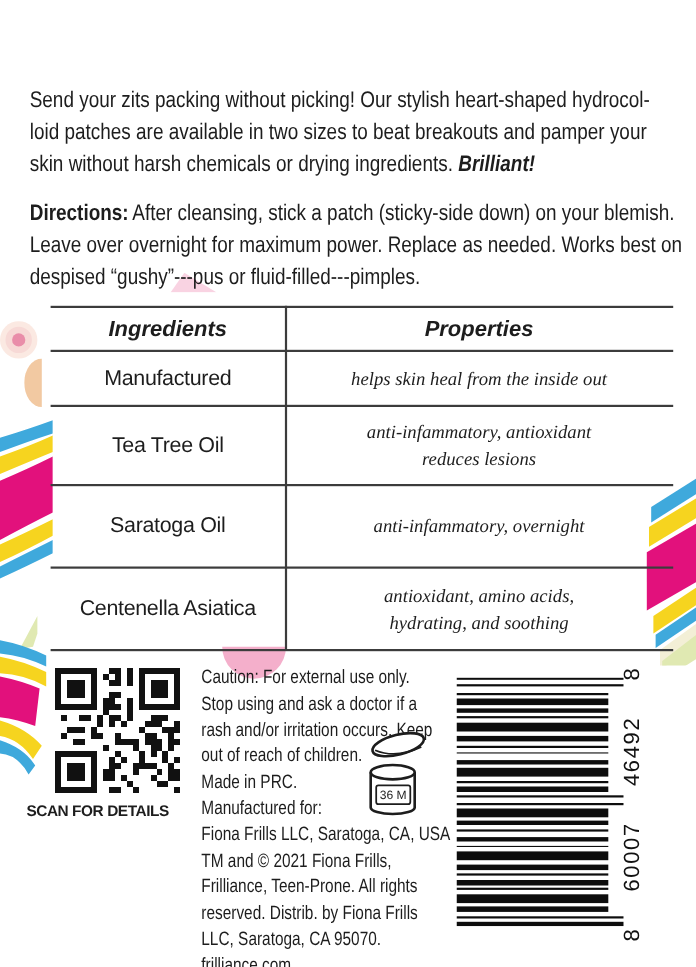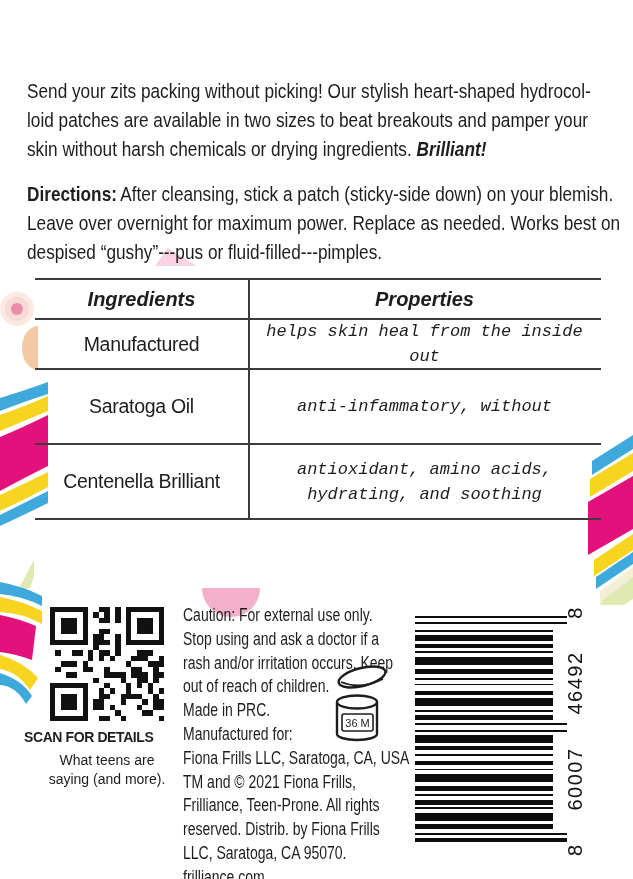--- a/index.html
+++ b/index.html
@@ -8,28 +8,28 @@
 
   
   .condensed{transform:scaleX(.84);transform-origin:0 0;}
   .intro{position:absolute;left:27px;top:76px;width:720px;font-size:20.5px;line-height:29px;}
   .directions{position:absolute;left:27px;top:179px;width:720px;font-size:20.5px;line-height:29px;}
   .tline{white-space:nowrap;}
   .em{font-style:italic;font-weight:bold;}
   .dir-label{font-weight:bold;margin-right:4px;}
 
   
-  .table{position:absolute;left:35px;top:278px;width:566px;border-bottom:2px solid var(--table-line,#3c3c3c);}
+  .table{position:absolute;left:46px;top:278px;width:566px;border-bottom:2px solid var(--table-line,#3c3c3c);}
   .trow{display:flex;border-top:2px solid var(--table-line,#3c3c3c);}
   .h-head{height:38px}.h-r1{height:48px}.h-r2{height:70px}.h-r3{height:73px}.h-r4{height:73px}
   .c1{width:213px;display:flex;align-items:center;justify-content:center;text-align:center;}
   .c2{flex:1;display:flex;align-items:center;justify-content:center;text-align:center;white-space:pre-line;}
   .th{font-weight:bold;font-style:italic;font-size:20px;}
   .ing{font-size:19.5px;letter-spacing:-0.3px;}
-  .prop{font-style:italic;font-size:18.5px;line-height:25px;font-family:Liberation Mono, monospace;font-size:17px;}
+  .prop{font-style:italic;font-size:18.5px;line-height:25px;font-family:Liberation Serif, serif;font-size:17px;}
   .vline{position:absolute;left:213px;top:0;bottom:0;width:2px;background:var(--table-line,#3c3c3c);}
 
   
   .qr{position:absolute;left:50px;top:607px;width:114px;height:114px;}
   .scan-label{position:absolute;left:24px;top:729px;width:166px;font-weight:bold;
               font-size:14px;letter-spacing:-0.4px;white-space:nowrap;}
   .scan-sub{position:absolute;left:24px;top:751px;width:166px;text-align:center;font-size:14px;line-height:19px;}
   .caution{position:absolute;left:183px;top:604px;font-size:17.5px;line-height:23.8px;
            transform:scaleX(.8);transform-origin:0 0;}
   .caution div{white-space:nowrap;}
@@ -120,26 +120,31 @@
   <div class="table">
     <div class="vline"></div>
     <div class="trow h-head">
       <div class="c1 th">Ingredients</div>
       <div class="c2 th">Properties</div>
     </div>
     <div class="trow h-r1">
       <div class="c1 ing">Manufactured</div>
       <div class="c2 prop">helps skin heal from the inside out</div>
     </div>
+    <div class="trow h-r2">
+      <div class="c1 ing">Tea Tree Oil</div>
+      <div class="c2 prop">anti-infammatory, antioxidant
+reduces lesions</div>
+    </div>
     <div class="trow h-r3">
       <div class="c1 ing">Saratoga Oil</div>
-      <div class="c2 prop">anti-infammatory, without</div>
+      <div class="c2 prop">anti-infammatory, overnight</div>
     </div>
     <div class="trow h-r4">
-      <div class="c1 ing">Centenella Brilliant</div>
+      <div class="c1 ing">Centenella Asiatica</div>
       <div class="c2 prop">antioxidant, amino acids,
 hydrating, and soothing</div>
     </div>
   </div>
 
   <svg class="qr" id="qr-svg" viewBox="0 0 21 21" style="shape-rendering:crispEdges">
       <rect x="9" y="0" width="1" height="1" fill="#111"></rect>
       <rect x="10" y="0" width="1" height="1" fill="#111"></rect>
       <rect x="12" y="0" width="1" height="1" fill="#111"></rect>
       <rect x="8" y="1" width="1" height="1" fill="#111"></rect>
@@ -246,24 +251,20 @@
       <rect x="1" y="1" width="5" height="5" fill="#fff"></rect>
       <rect x="2" y="2" width="3" height="3" fill="#111"></rect>
       <rect x="14" y="0" width="7" height="7" fill="#111"></rect>
       <rect x="15" y="1" width="5" height="5" fill="#fff"></rect>
       <rect x="16" y="2" width="3" height="3" fill="#111"></rect>
       <rect x="0" y="14" width="7" height="7" fill="#111"></rect>
       <rect x="1" y="15" width="5" height="5" fill="#fff"></rect>
       <rect x="2" y="16" width="3" height="3" fill="#111"></rect>
     </svg>
   <div class="scan-label">SCAN FOR DETAILS</div>
-  <div class="scan-sub">
-    <div>What teens are</div>
-    <div>saying (and more).</div>
-  </div>
 
   <div class="caution" id="caution">
       <div>Caution: For external use only.</div>
       <div>Stop using and ask a doctor if a</div>
       <div>rash and/or irritation occurs. Keep</div>
       <div>out of reach of children.</div>
       <div>Made in PRC.</div>
       <div>Manufactured for:</div>
       <div>Fiona Frills LLC, Saratoga, CA, USA</div>
       <div>TM and © 2021 Fiona Frills,</div>

